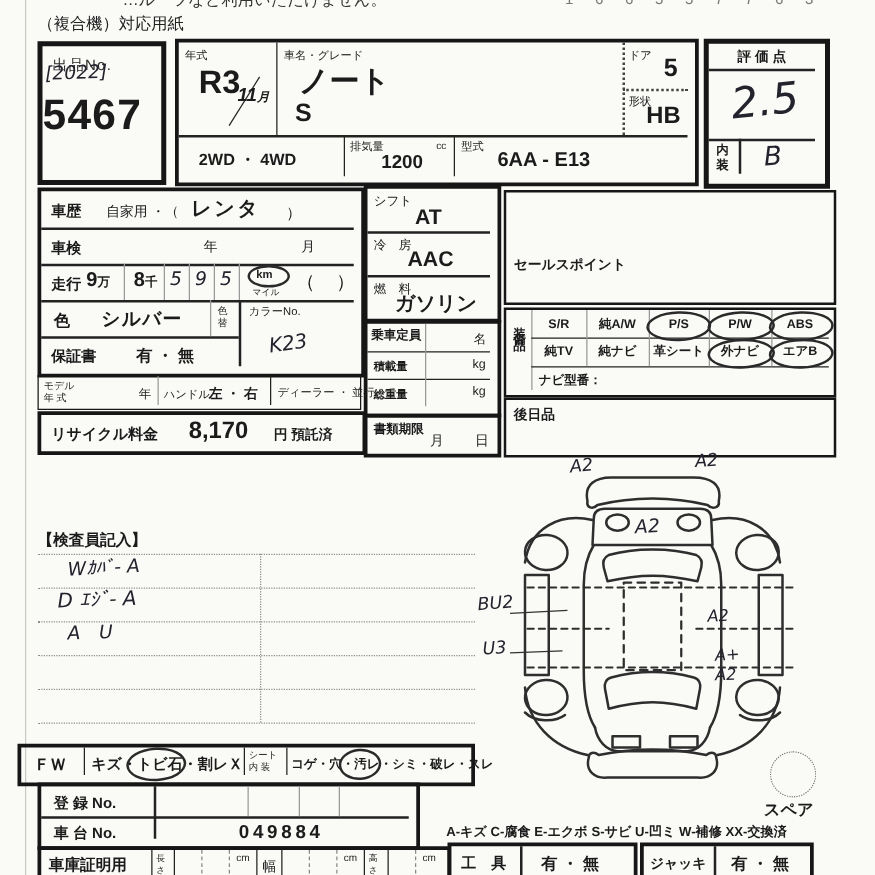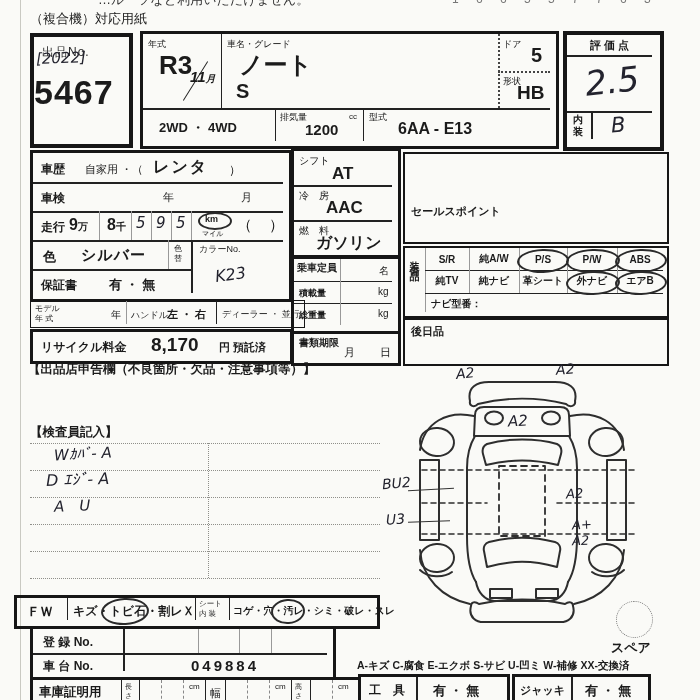--- a/index.html
+++ b/index.html
@@ -195,38 +195,37 @@
     <div class="ell" style="left:210px;top:1px;width:48px;height:20px;transform:rotate(-2deg);"></div>
     <div class="ell" style="left:161px;top:23px;width:50px;height:20px;transform:rotate(-2deg);"></div>
     <div class="ell" style="left:210px;top:23px;width:48px;height:20px;transform:rotate(-2deg);"></div>
     <div class="abs b" style="left:26px;top:49px;font-size:10px;">ナビ型番：</div>
   </div>
 
   <div class="box box2" style="left:403px;top:318px;width:262px;height:44px;">
     <div class="abs b" style="left:6px;top:4px;font-size:11px;">後日品</div>
   </div>
 
-  <div class="box box1" style="left:30px;top:300px;width:257px;height:26px;padding-left:16px;">
+  <div class="box box1" style="left:30px;top:300px;width:257px;height:26px;">
     <div class="abs" style="left:4px;top:2px;font-size:8px;">モデル</div>
     <div class="abs" style="left:4px;top:12px;font-size:8px;">年 式</div>
     <div class="abs" style="left:80px;top:7px;font-size:10px;">年</div>
     <div class="vlite" style="left:95px;top:0;height:23px;"></div>
     <div class="abs" style="left:100px;top:8px;font-size:9px;">ハンドル</div>
     <div class="abs b" style="left:136px;top:6px;font-size:11px;">左 ・ 右</div>
     <div class="vline" style="left:185px;top:0;height:23px;"></div>
     <div class="abs" style="left:191px;top:7px;font-size:9px;">ディーラー ・ 並行</div>
   </div>
 
   <div class="box" style="left:30px;top:329px;width:257px;height:29px;">
     <div class="abs b" style="left:8px;top:7px;font-size:12px;">リサイクル料金</div>
     <div class="abs b" style="left:118px;top:2px;font-size:19px;">8,170</div>
     <div class="abs b" style="left:186px;top:8px;font-size:11px;">円 預託済</div>
   </div>
 
-  <div class="abs b" style="left:28px;top:361px;font-size:12.5px;">【出品店申告欄（不良箇所・欠品・注意事項等）】</div>
 
   <div class="abs b" style="left:30px;top:424px;font-size:12.5px;">【検査員記入】</div>
   <div class="inspline" style="left:30px;top:443px;width:350px;"></div>
   <div class="inspline" style="left:30px;top:470px;width:350px;"></div>
   <div class="inspline" style="left:30px;top:497px;width:350px;"></div>
   <div class="inspline" style="left:30px;top:524px;width:350px;"></div>
   <div class="inspline" style="left:30px;top:551px;width:350px;"></div>
   <div class="inspline" style="left:30px;top:578px;width:350px;"></div>
   <div class="abs" style="left:208px;top:443px;height:135px;border-left:1.5px dotted #8f8f8a;width:0;"></div>
   <div class="abs hand" style="left:54px;top:445px;font-size:15px;transform:rotate(-3deg);">Wｶﾊﾞ- A</div>

